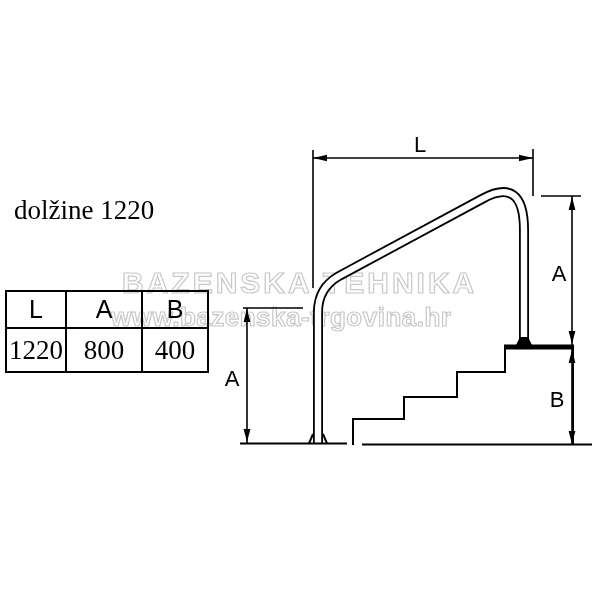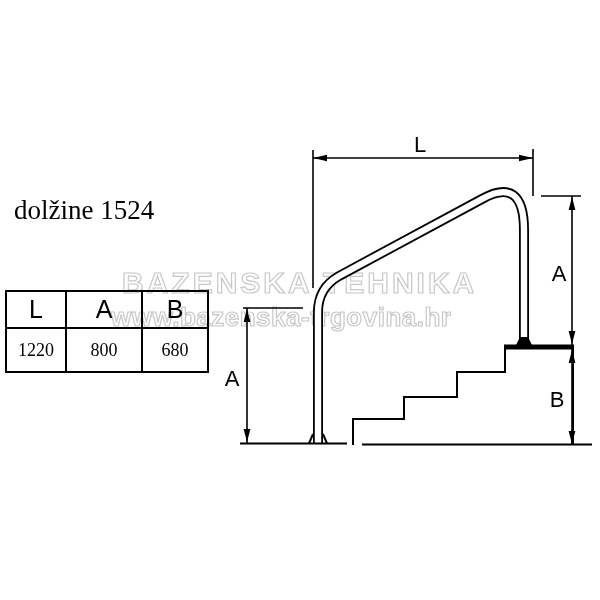--- a/index.html
+++ b/index.html
@@ -26,21 +26,21 @@
     border-collapse:collapse;background:transparent;table-layout:fixed;
   }
   .spec-table th,.spec-table td{
     border:2px solid #000;text-align:center;vertical-align:middle;padding:0;
     background:transparent;
   }
   .spec-table th{
     font-family:"Liberation Sans",sans-serif;font-size:25px;font-weight:normal;height:35px;
   }
   .spec-table td{
-    font-family:"Liberation Serif",serif;font-size:18px;height:42px;
+    font-family:"Liberation Serif",serif;font-size:27px;height:42px;
   }
   .col-l{width:60px;} .col-a{width:76px;} .col-b{width:66px;}
   .dim-label{font-family:"Liberation Sans",sans-serif;font-size:22px;fill:#000;}
 </style>
 </head>
 <body>
 
 <div class="stage">
 
   <div class="wm wm1">BAZENSKA TEHNIKA</div>
@@ -88,38 +88,38 @@
 
     <g stroke="#000" stroke-width="2" fill="none">
       <path d="M353,445 L353,419 L404,419 L404,397 L457,397 L457,372 L505,372 L505,345"></path>
       <line x1="573" y1="349" x2="573" y2="445"></line>
       <line x1="240" y1="443.5" x2="347" y2="443.5"></line>
       <line x1="362" y1="444.5" x2="592" y2="444.5"></line>
     </g>
   </svg>
 
   <div class="notes">
-    <div class="note-line">dolžine 1524</div>
+    <div class="note-line">dolžine 1220</div>
   </div>
 
   <table class="spec-table">
     <colgroup>
         <col class="col-l">
         <col class="col-a">
         <col class="col-b">
       </colgroup>
     <thead>
       <tr>
         <th>L</th>
         <th>A</th>
         <th>B</th>
       </tr>
     </thead>
     <tbody>
       <tr>
         <td>1220</td>
         <td>800</td>
-        <td>680</td>
+        <td>400</td>
       </tr>
     </tbody>
   </table>
 
 </div>
 
 </body></html>

